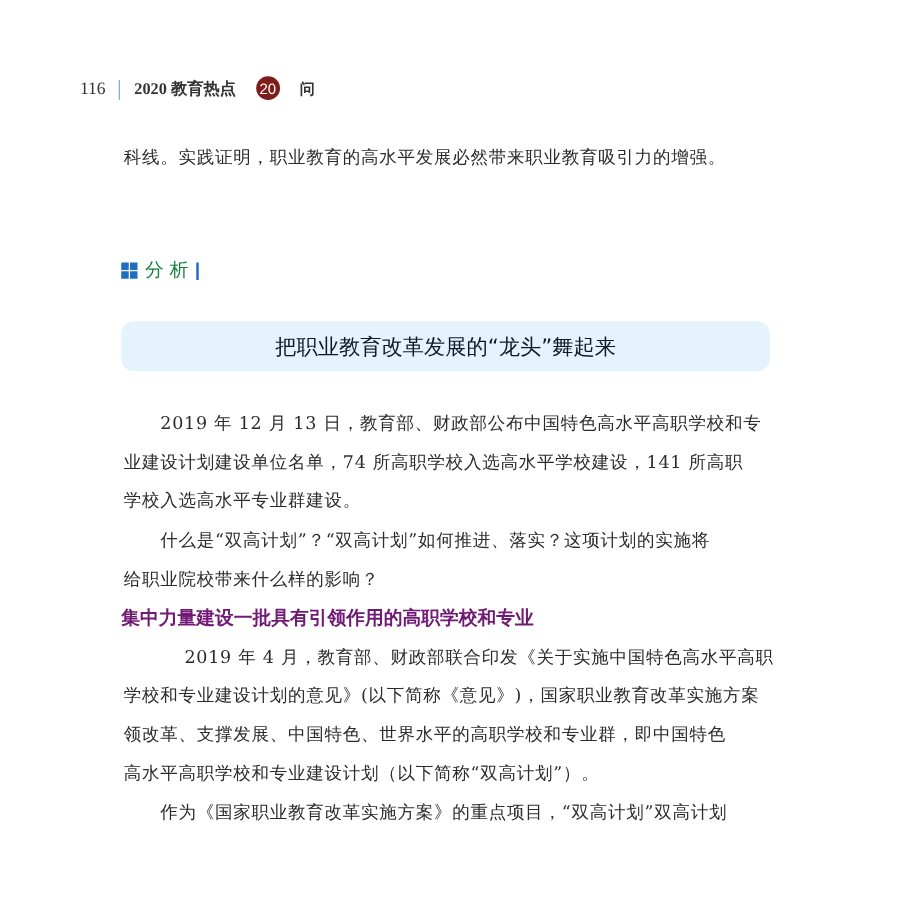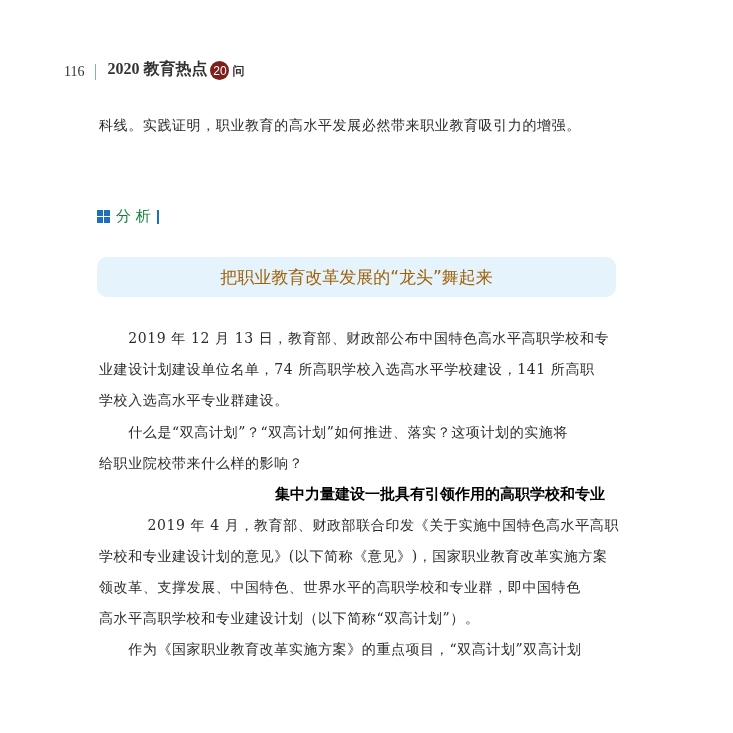--- a/index.html
+++ b/index.html
@@ -1,34 +1,34 @@
 <!DOCTYPE html>
 <html><head>
 <meta charset="utf-8">
 <style>
   html, body { margin:0; padding:0; }
   body { width:733px; height:733px; background:#ffffff; position:relative; overflow:hidden;
          font-family:"DejaVu Serif","Liberation Serif",serif; color:#2b2b2b; }
   .header { position:absolute; left:64px; top:58px; height:22px; display:flex; align-items:flex-end; font-size:13px; color:#333; }
   .page-num { font-family:"Liberation Serif",serif; font-size:14px; }
   .sep { width:1px; height:16px; background:#7ab0dd; margin:0 11px 0 11px; }
-  .book-title { font-family:"Liberation Serif",serif; font-size:16px; font-weight:bold; }
+  .book-title { font-family:"Liberation Serif",serif; font-size:13px; font-weight:bold; }
   .badge { display:inline-flex; align-items:center; justify-content:center; width:19px; height:19px; border-radius:50%;
-           background:#7f1d1d; color:#fff; font-family:"Liberation Sans",sans-serif; font-size:12px; margin:0 3px; }
+           background:#7f1d1d; color:#fff; font-family:"Liberation Sans",sans-serif; font-size:12px; margin:0 16px; }
   .book-title2 { font-size:12px; font-weight:bold; }
   .line { position:absolute; left:99px; width:520px; font-size:14px; letter-spacing:0.6px; white-space:nowrap; }
   .section { position:absolute; left:97px; top:207px; display:flex; align-items:center; font-family:"DejaVu Sans","Liberation Sans",sans-serif; font-size:15px; color:#15803d; }
   .grid-icon { display:grid; grid-template-columns:6px 6px; grid-template-rows:6px 6px; gap:1px; margin-right:6px; }
   .grid-icon span { background:#1f6fc0; }
   .sec-bar { width:2px; height:14px; background:#1f6fc0; margin-left:6px; }
   .title-box { position:absolute; left:97px; top:257px; width:519px; height:40px; border-radius:10px; background:#e4f3fc;
                display:flex; align-items:center; justify-content:center;
-               font-family:"DejaVu Sans","Liberation Sans",sans-serif; font-size:17px; color:#a16207; }
-  .sub { position:absolute; left:86px; width:519px; text-align:right; font-family:"DejaVu Sans","Liberation Sans",sans-serif;
-         font-weight:bold; font-size:15px; color:#000000; }
+               font-family:"DejaVu Sans","Liberation Sans",sans-serif; font-size:17px; color:#0f172a; }
+  .sub { position:absolute; left:97px; width:519px; text-align:left; font-family:"DejaVu Sans","Liberation Sans",sans-serif;
+         font-weight:bold; font-size:15px; color:#701a75; }
 </style>
 </head>
 <body>
 
 <div class="header">
   <span class="page-num">116</span>
   <span class="sep"></span>
   <span class="book-title">2020 教育热点</span>
   <span class="badge">20</span>
   <span class="book-title2">问</span>

